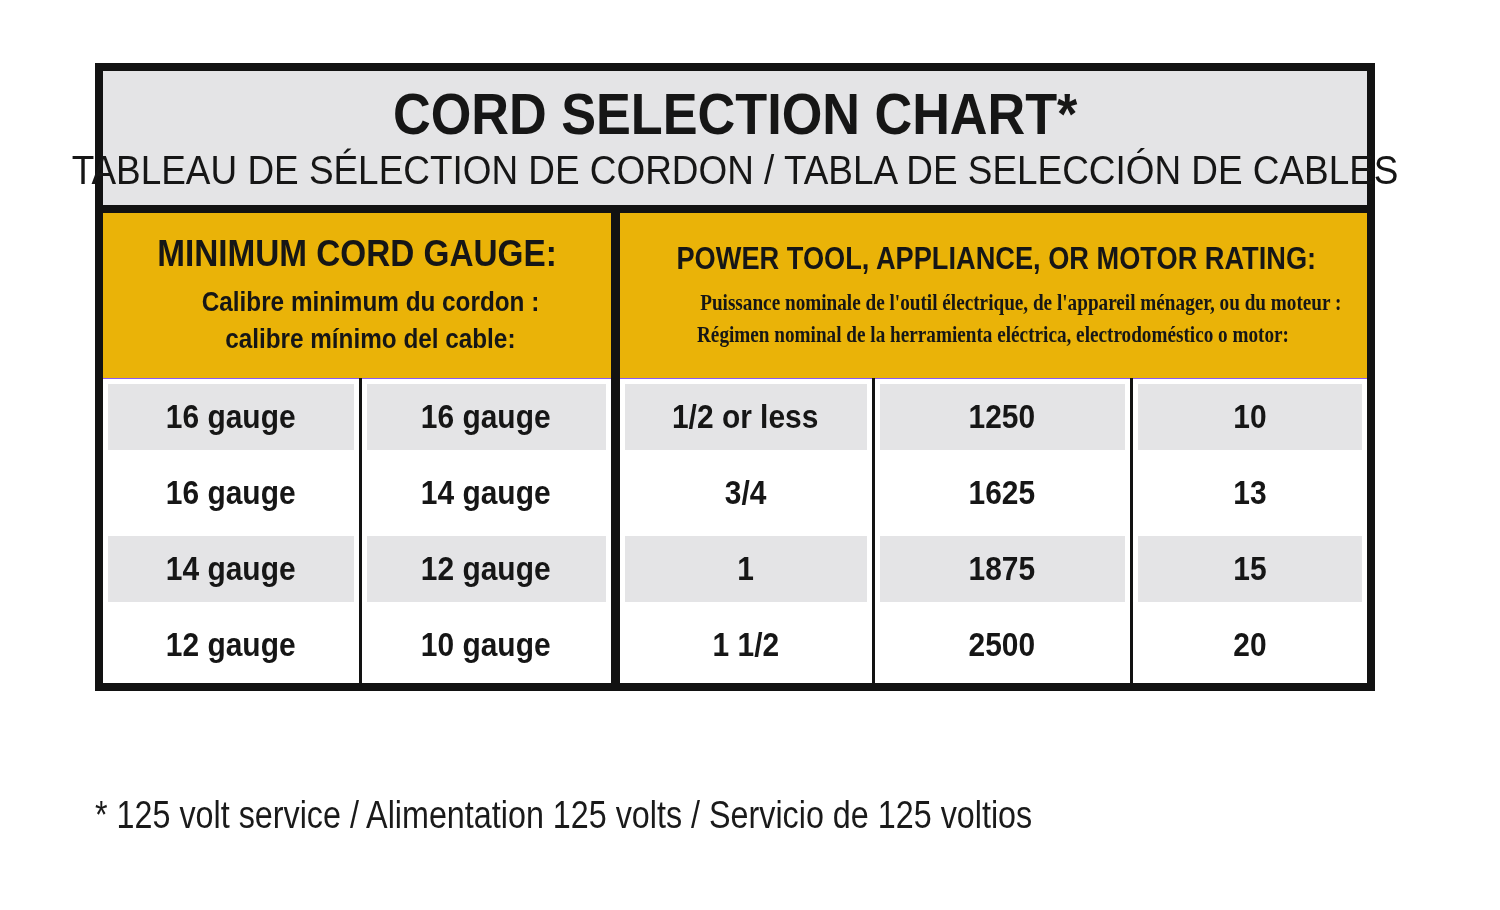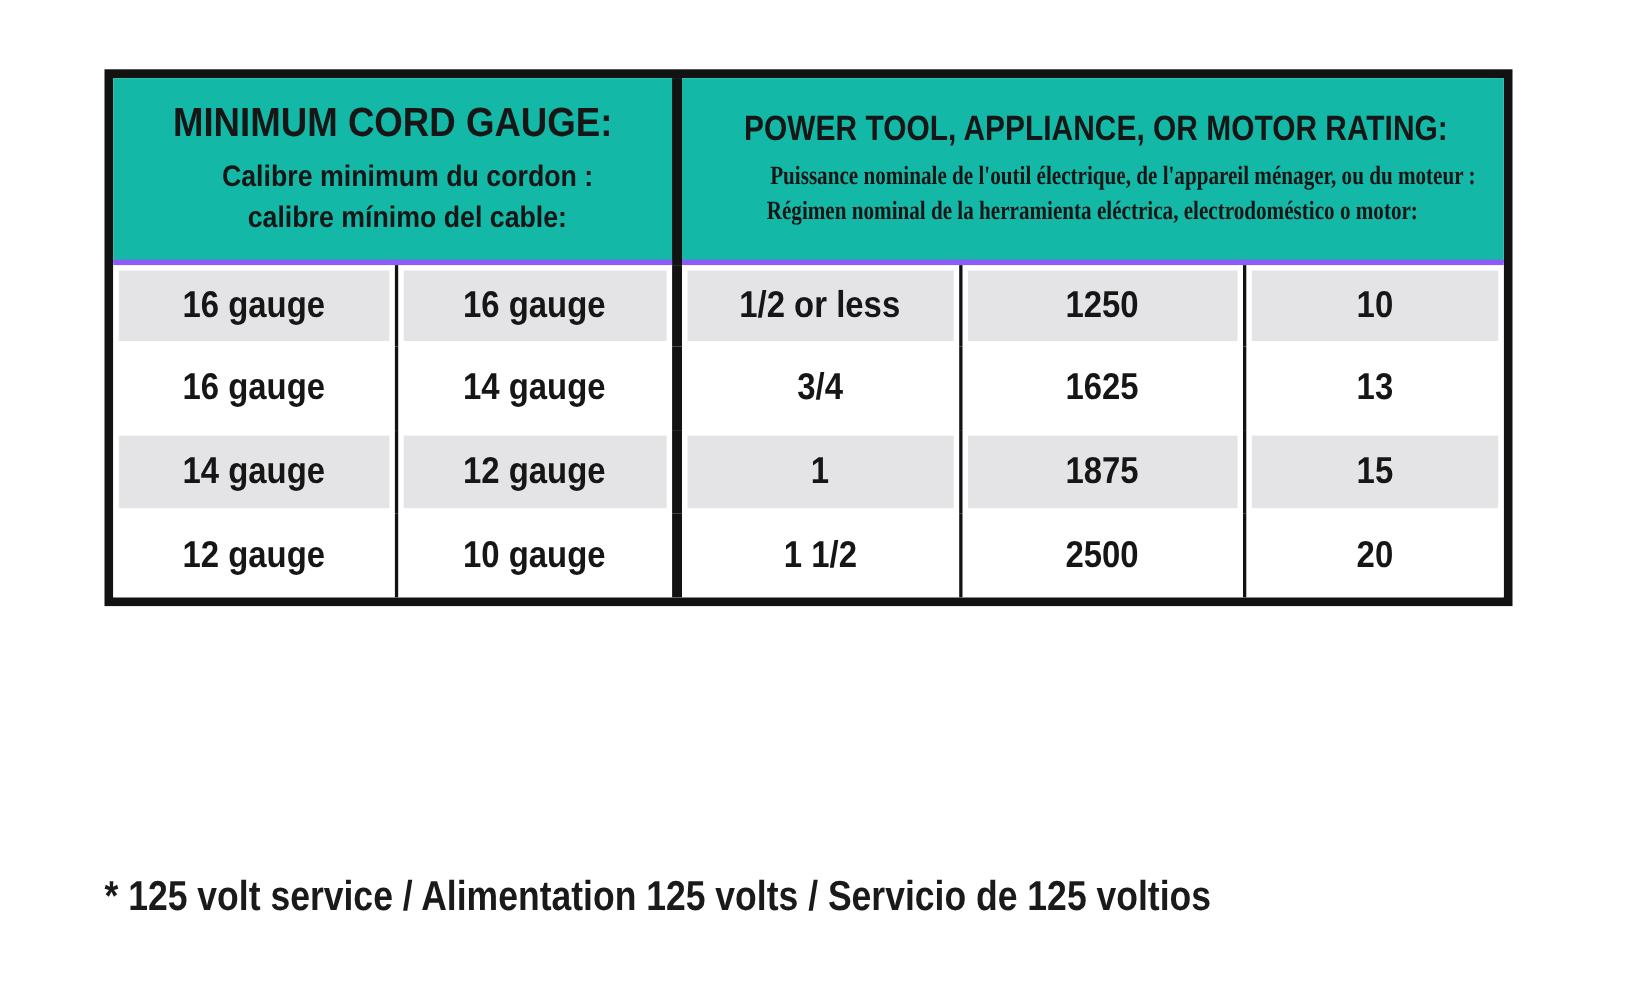--- a/index.html
+++ b/index.html
@@ -22,48 +22,56 @@
   
   .cx { display:inline-block; white-space:nowrap; transform:scaleX(var(--sx,0.88)); transform-origin:center; }
   .sx80{ --sx:0.80; } .sx85{ --sx:0.85; } .sx88{ --sx:0.88; } .sx90{ --sx:0.90; }
   .origin-left{ transform-origin:left center; }
 
   table.main { width:100%; border-collapse:collapse; table-layout:fixed; }
   th, td { padding:0; text-align:center; vertical-align:middle; }
   .bL       { border-left:3px solid #121212; }
   .bL-thick { border-left:9px solid #121212; }
 
-  tr.sec th { height:165px; border-bottom:5px solid #8b5cf6; background:#14b8a6; }
+  tr.sec th { height:165px; border-bottom:1px solid #8b5cf6; background:#eab308; }
   .sec-heading      { font-size:37px; font-weight:bold; margin-bottom:10px; line-height:1.1; }
   .sec-heading.right{ font-size:32px; }
   .sec-line         { font-weight:bold; line-height:1.35; }
   .sec-line.left    { font-size:27px;padding-left:27px; }
   .sec-line.right   { font-size:24px;font-family:Liberation Serif, serif; }
 
   tr.cols th { height:84px; border-bottom:3px solid #121212; font-size:34px; font-weight:bold; background:#fff; }
 
   tr.data td { height:76px; padding:5px; box-sizing:border-box; background:#fff; }
   .fill {
     height:100%; display:flex; align-items:center; justify-content:center;
     font-size:34px; font-weight:bold;
   }
   tr.data.alt .fill { background:#E4E4E6; }
   td.hl { background:#EF7523; }
   td.hl .fill { background:transparent; }
 
   .footnote {
     position:absolute; left:95px; top:791px;
-    font-size:38px; font-weight:bold; line-height:1.3; color:#1a1a1a;
+    font-size:38px; font-weight:normal; line-height:1.3; color:#1a1a1a;
   }
 </style>
 </head>
 <body>
 
 <div class="chart-box">
 
+  <div class="title-panel">
+    <div class="chart-title">
+      <span class="cx sx90">CORD SELECTION CHART*</span>
+    </div>
+    <div class="chart-subtitle">
+      <span class="cx sx90">TABLEAU DE SÉLECTION DE CORDON / TABLA DE SELECCIÓN DE CABLES</span>
+    </div>
+  </div>
 
   <table class="main">
     <colgroup>
       <col style="width:257px">
         <col style="width:255px">
         <col style="width:258px">
         <col style="width:258px">
         <col style="width:236px">
     </colgroup>
 

